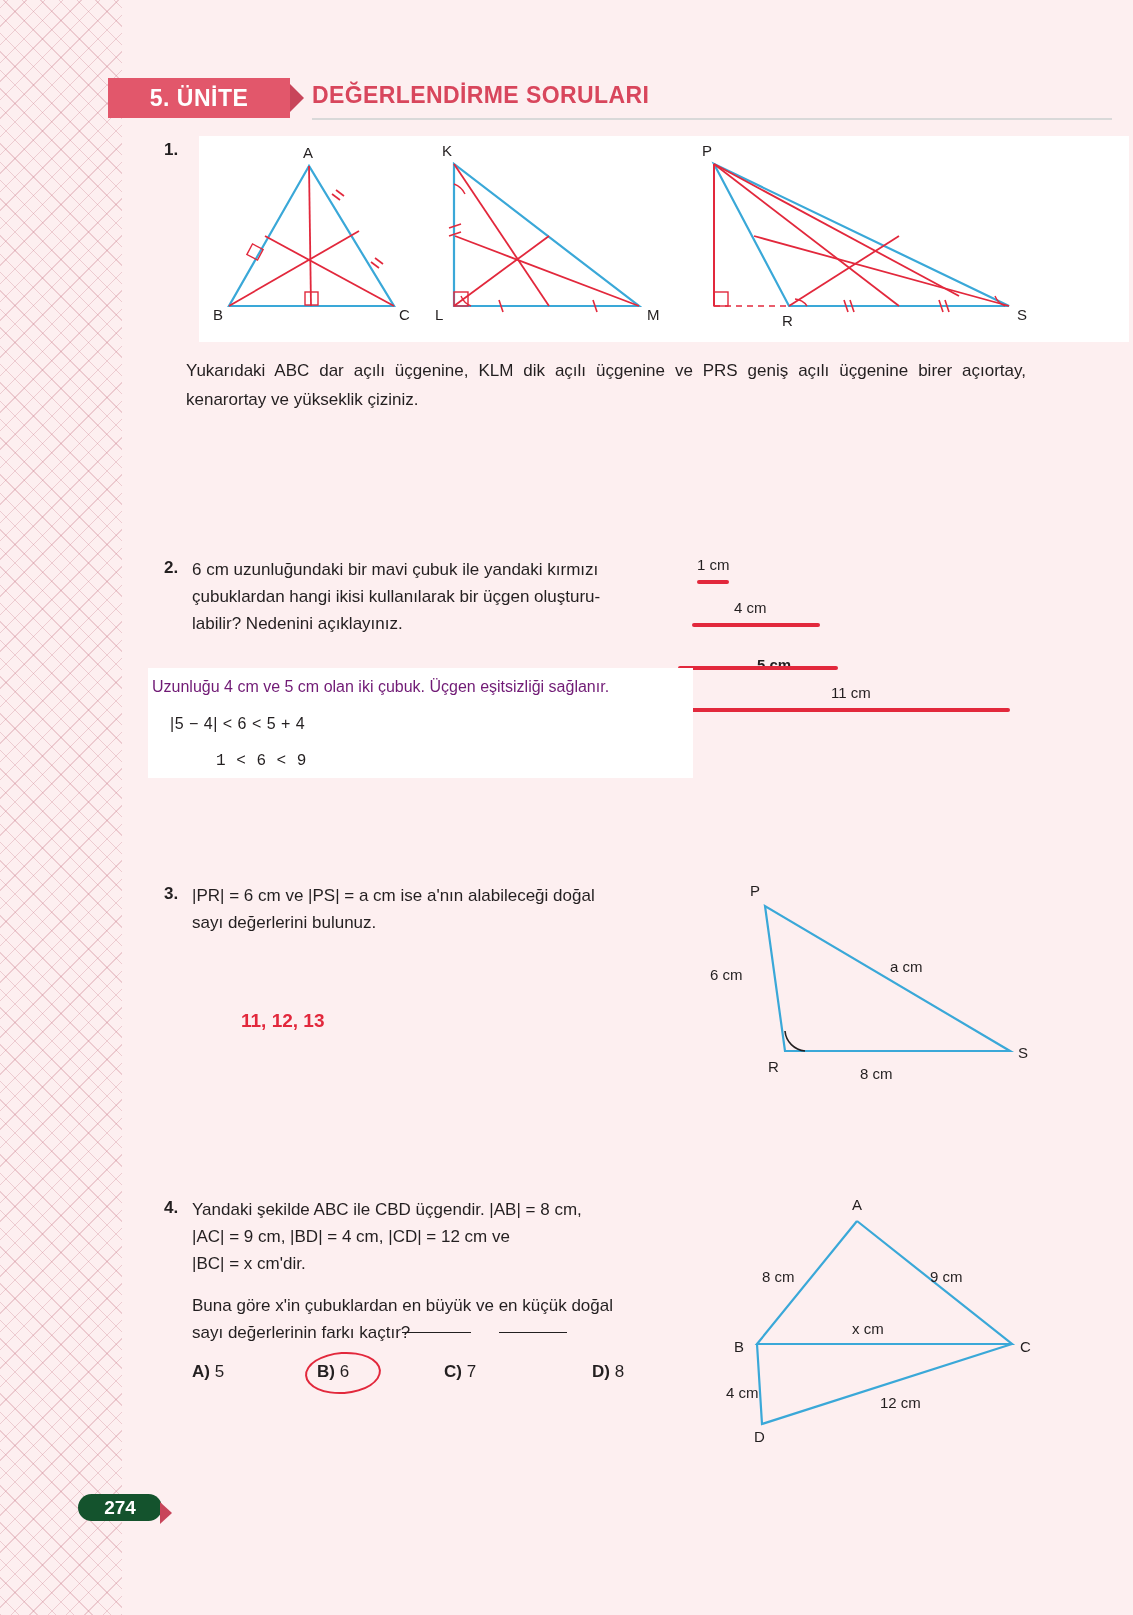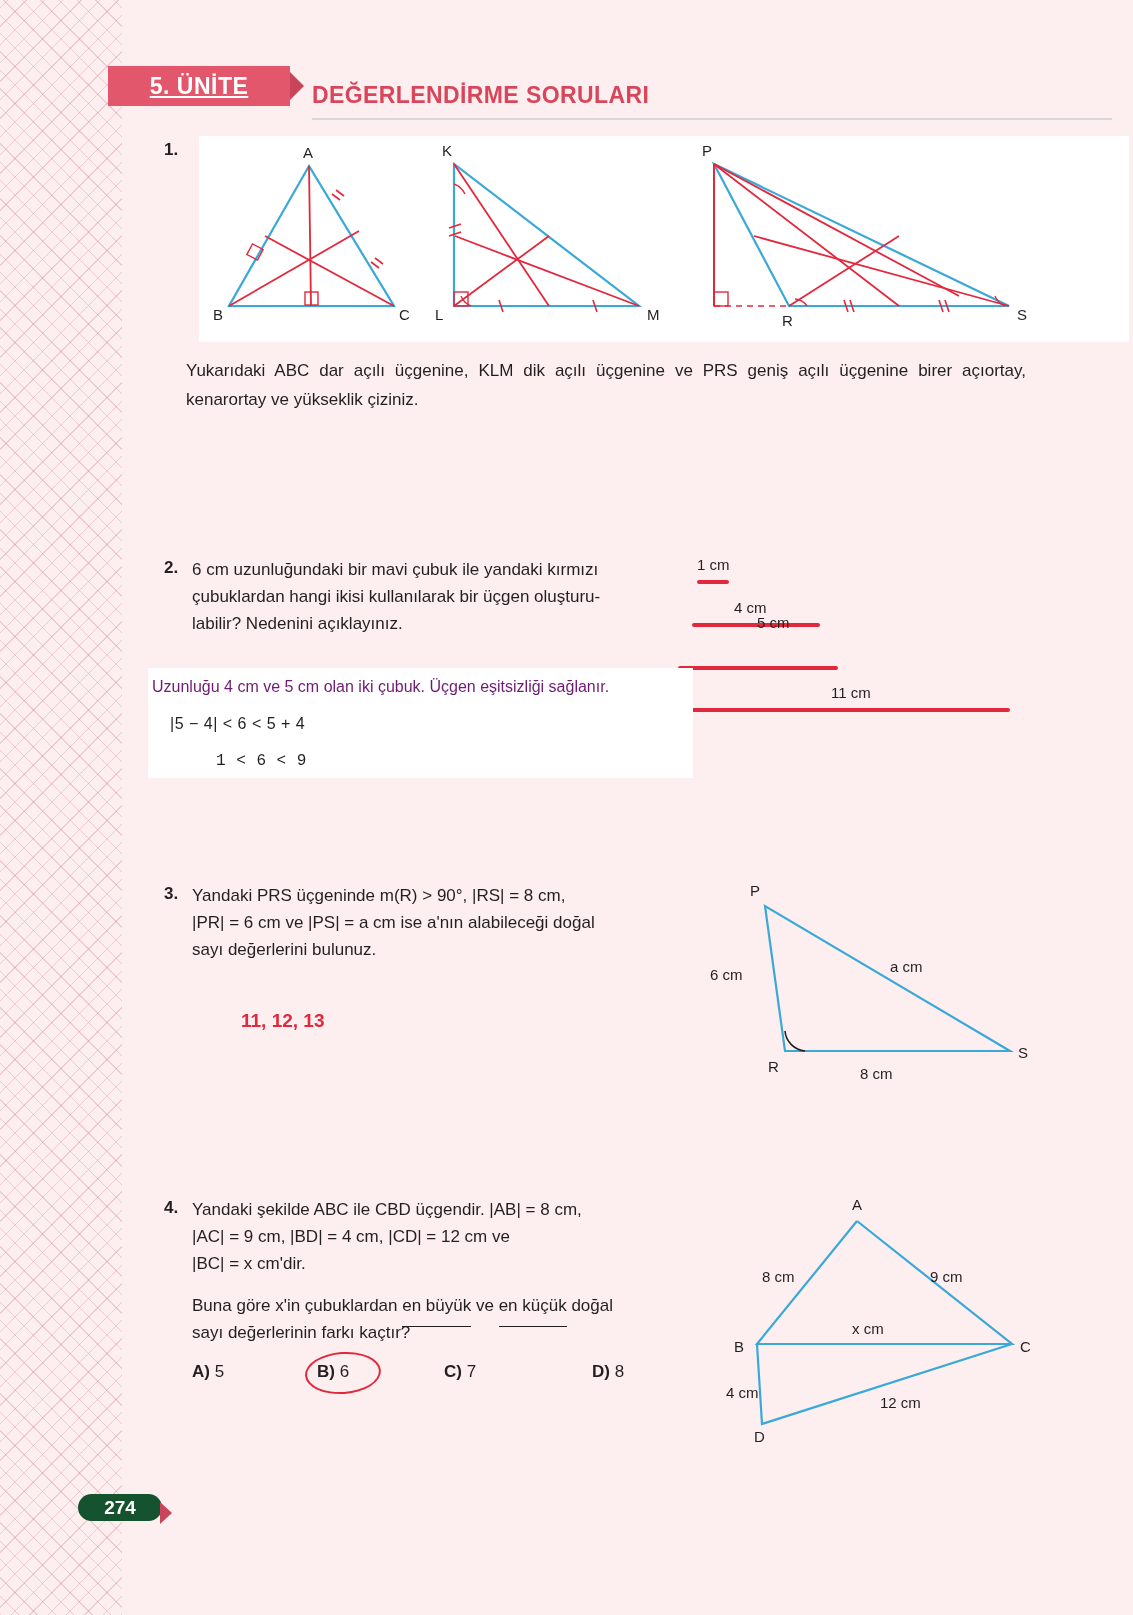--- a/index.html
+++ b/index.html
@@ -16,26 +16,25 @@
     position:absolute;left:0;top:0;width:122px;height:1615px;
     background:
       repeating-linear-gradient(45deg, rgba(200,120,135,.30) 0 1px, transparent 1px 13px),
       repeating-linear-gradient(-45deg, rgba(200,120,135,.30) 0 1px, transparent 1px 13px),
       #fdeff0;
   }
   .page{position:absolute;left:0;top:0;width:1133px;height:1615px;}
 
   
   .unit-tag{
-    position:absolute;left:108px;top:66px;width:182px;height:40px;
+    position:absolute;left:108px;top:78px;width:182px;height:40px;
     background:#e2576b;color:#fff;
     font-weight:bold;font-size:23px;letter-spacing:.5px;
     display:flex;align-items:center;justify-content:center;
     transform:skewX(-0deg);
-    text-decoration:underline;
   }
   .unit-tag:after{
     content:"";position:absolute;right:-14px;top:6px;
     border-top:14px solid transparent;border-bottom:14px solid transparent;
     border-left:14px solid #c8455a;
   }
   .unit-tag .inner{transform:skewX(0deg);}
   .hdr-title{
     position:absolute;left:312px;top:82px;
     font-size:23px;font-weight:bold;color:#d8465c;letter-spacing:.4px;
@@ -75,21 +74,21 @@
 
   
   .choice{position:absolute;font-size:17px;}
   .choice b{font-weight:bold;}
   .circle-mark{
     position:absolute;left:305px;top:1352px;width:72px;height:38px;
     border:2px solid #e2283c;border-radius:50%/50%;
     transform:rotate(-4deg);
   }
 
-  .underline{border-bottom:1.5px solid #231f20;padding-bottom:11px;}
+  .underline{border-bottom:1.5px solid #231f20;padding-bottom:17px;}
 
   
   .pagenum{
     position:absolute;left:78px;top:1494px;width:84px;height:27px;
     background:#14532d;color:#fff;border-radius:19px;
     display:flex;align-items:center;justify-content:center;
     font-size:19px;font-weight:bold;
   }
   .pagenum:after{
     content:"";position:absolute;right:-10px;top:8px;
@@ -175,35 +174,34 @@
     <div>labilir? Nedenini açıklayınız.</div>
   </div>
 
   <div class="sticks">
     <div class="stick-lbl" style="left:697px;top:556px;text-align:right;">1 cm</div>
     <div class="bar" style="left:697px;top:580px;width:32px;"></div>
 
     <div class="stick-lbl" style="left:734px;top:599px;">4 cm</div>
     <div class="bar" style="left:692px;top:623px;width:128px;"></div>
 
-    <div class="stick-lbl" style="left:757px;top:614px;">5 cm</div>
+    <div class="stick-lbl" style="left:757px;top:656px;font-weight:bold;">5 cm</div>
     <div class="bar" style="left:678px;top:666px;width:160px;"></div>
 
     <div class="stick-lbl" style="left:831px;top:684px;">11 cm</div>
     <div class="bar" style="left:690px;top:708px;width:320px;"></div>
   </div>
 
   <div class="ans-box"></div>
   <div class="ans-l1">Uzunluğu 4 cm ve 5 cm olan iki çubuk. Üçgen eşitsizliği sağlanır.</div>
   <div class="ans-l2">|5 − 4| &lt; 6 &lt; 5 + 4</div>
   <div class="ans-l3">1 &lt; 6 &lt; 9</div>
 
   <div class="qnum" style="left:164px;top:884px;">3.</div>
   <div class="qtext" style="left:192px;top:882px;width:510px;">
-    <div>Yandaki   PRS   üçgeninde   m(R) &gt; 90°,   |RS| = 8 cm,</div>
     <div>|PR| = 6 cm  ve  |PS| = a  cm ise a'nın alabileceği doğal</div>
     <div>sayı değerlerini bulunuz.</div>
   </div>
   <div class="red-answer" style="left:241px;top:1010px;">11, 12, 13</div>
 
   <div style="position:absolute;left:710px;top:876px;">
     <svg width="340" height="215" viewBox="0 0 340 215">
       <polygon points="55,30 75,175 300,175" fill="none" stroke="#3aa8d8" stroke-width="2.2"></polygon>
       <path d="M75,155 A22,22 0 0 0 95,175" fill="none" stroke="#231f20" stroke-width="1.6"></path>
       <text class="lbl" x="40" y="20">P</text>

